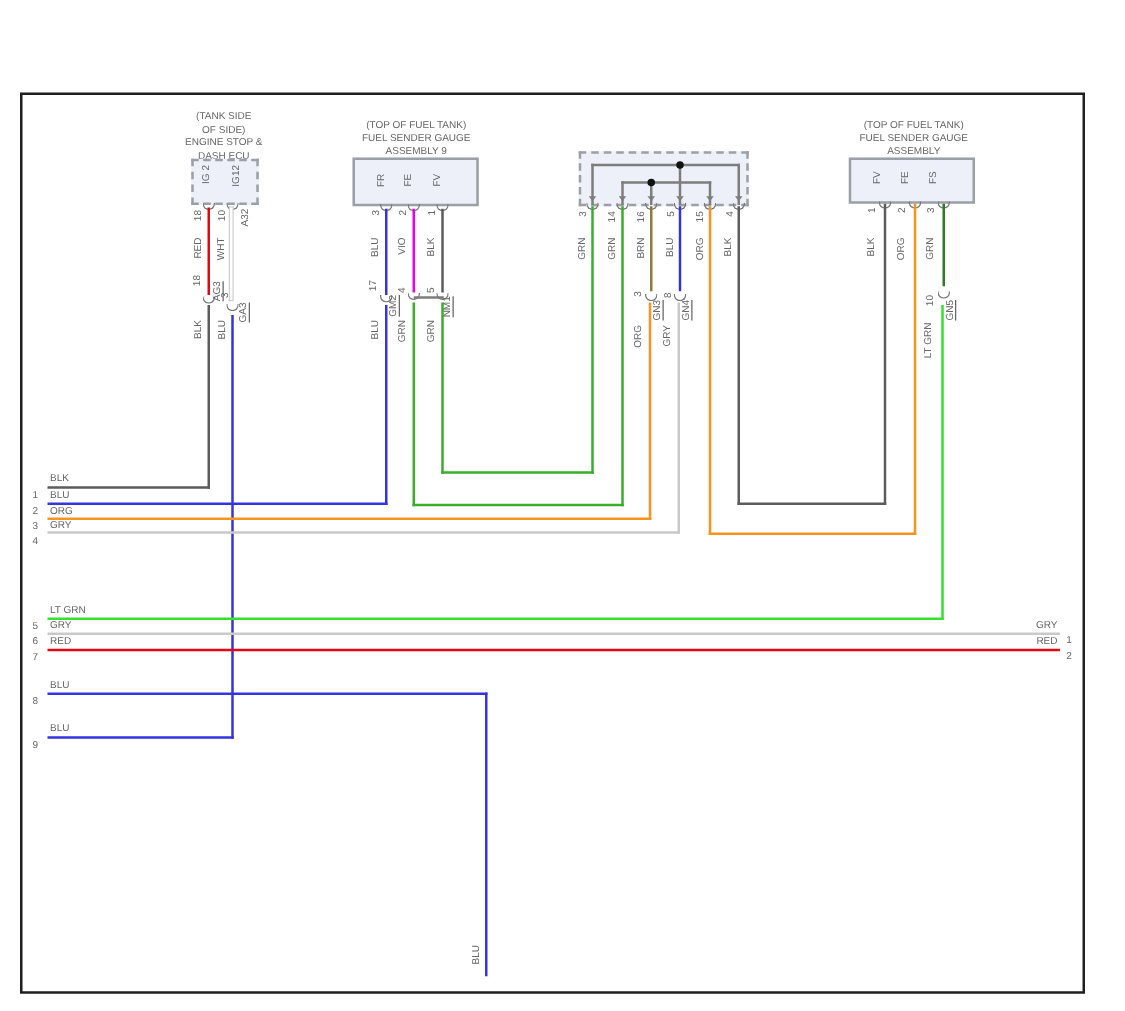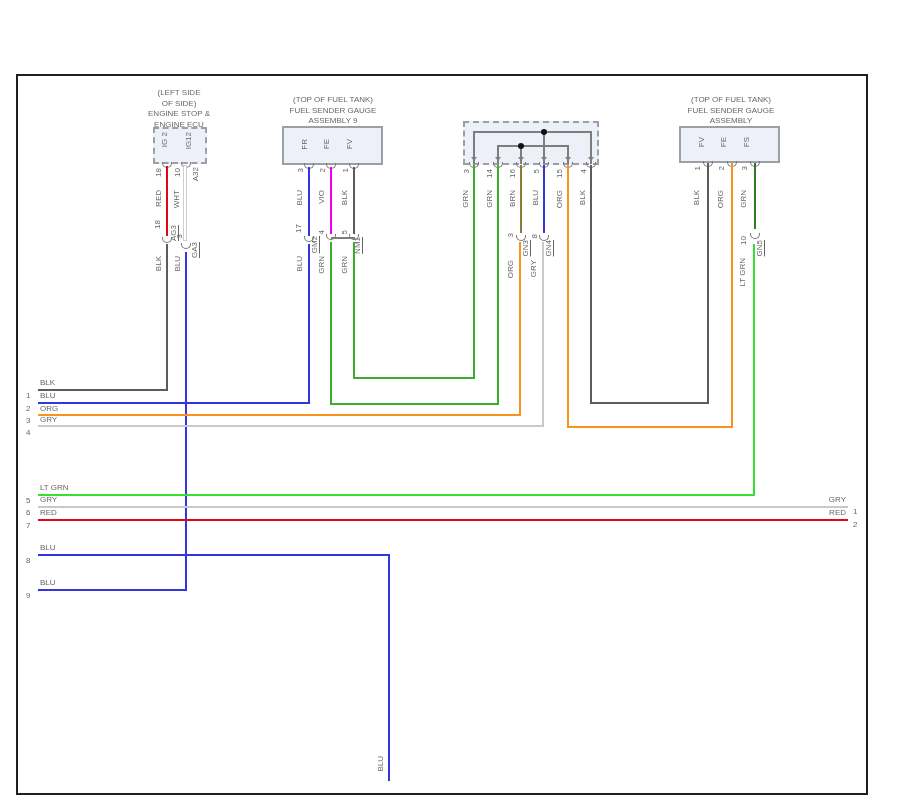--- a/index.html
+++ b/index.html
@@ -36,24 +36,24 @@
 </style>
 </head>
 <body>
 
 <div id="stage">
 
 
   <div class="frame"></div>
 
   <div class="locblock" style="left:125px;top:88px;width:108px;">
-    <span style="display:block">(LEFT SIDE</span>
+    <span style="display:block">(TANK SIDE</span>
     <span style="display:block">OF SIDE)</span>
     <span style="display:block">ENGINE STOP &amp;</span>
-    <span style="display:block">ENGINE ECU</span>
+    <span style="display:block">DASH ECU</span>
   </div>
   <div class="box dashed" style="left:153px;top:127px;width:54px;height:37px;"></div>
   <span class="vt" style="left:161px;top:132px;">IG 2</span>
   <span class="vt" style="left:185px;top:132px;">IG12</span>
   <span class="cup" style="left:162px;top:162px;"></span>
   <span class="cup" style="left:181px;top:162px;"></span>
   <span class="vt" style="left:155px;top:168px;">18</span>
   <span class="vt" style="left:174px;top:168px;">10</span>
   <span class="vt" style="left:192px;top:167px;">A32</span>
   <div class="wv c-red" style="left:166px;top:166px;height:70px;"></div>

